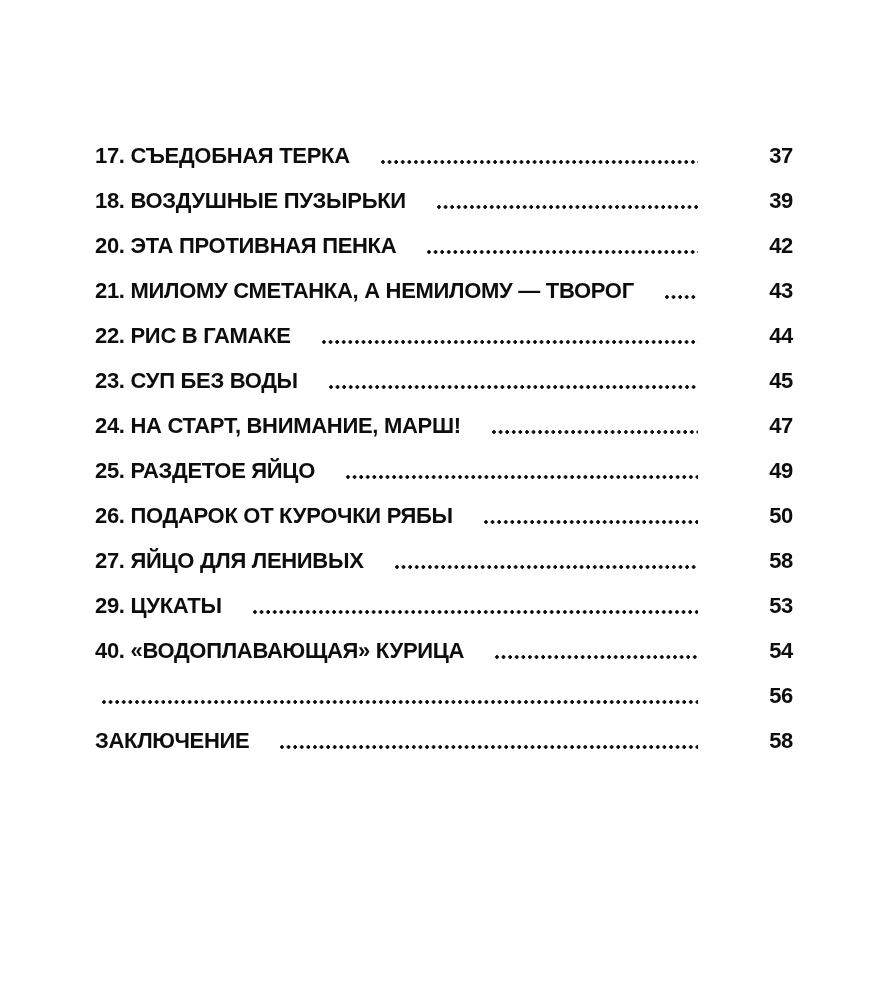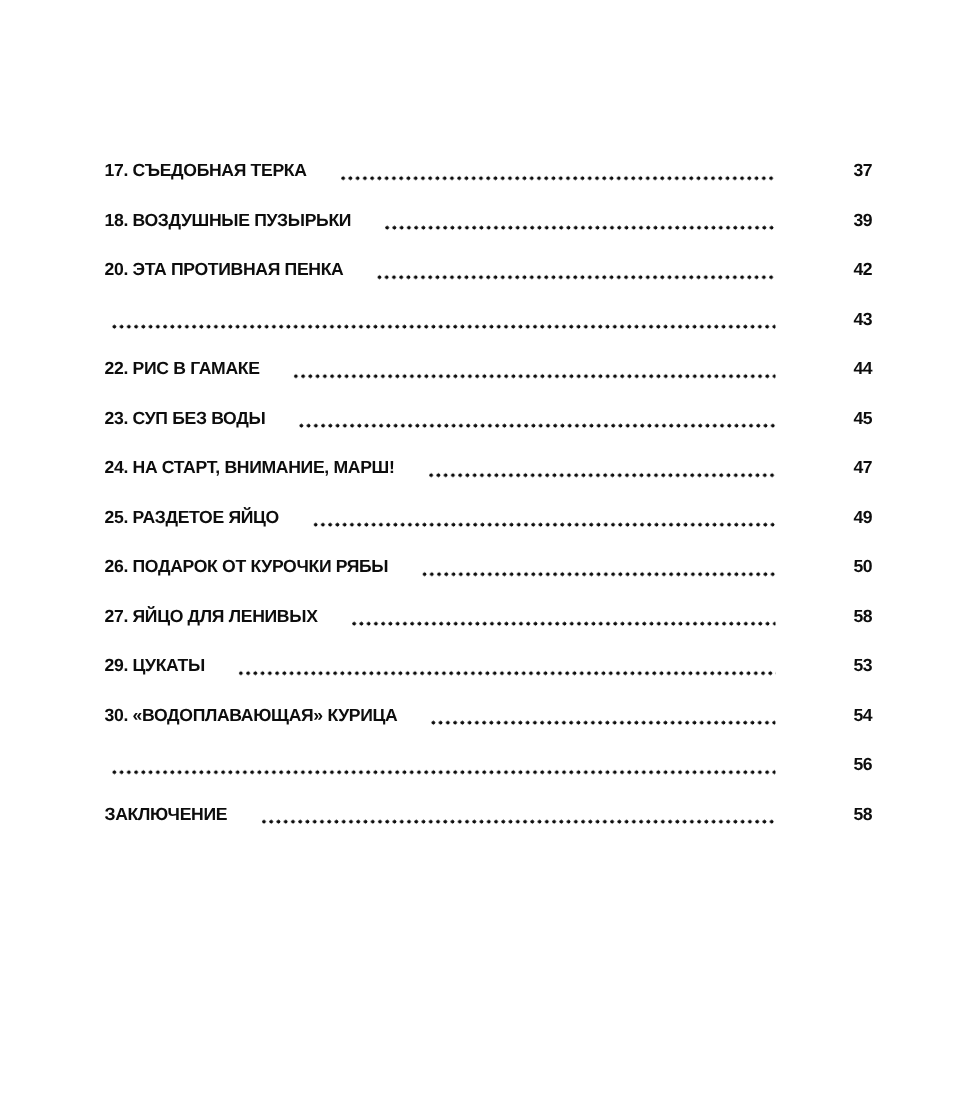--- a/index.html
+++ b/index.html
@@ -22,21 +22,21 @@
     background: #ffffff;
   }
   .toc {
     display: block;
   }
   .row {
     display: flex;
     align-items: baseline;
     height: 20px;
     margin-bottom: 25px;
-    font-size: 16px;
+    font-size: 22px;
     font-weight: 700;
     letter-spacing: -0.3px;
     line-height: 20px;
     white-space: nowrap;
     gap: 24px;
   }
   .label {
     flex: 0 0 auto;
   }
   .dots {
@@ -72,20 +72,21 @@
   </div>
 
 
   <div class="row">
     <span class="label">20. ЭТА ПРОТИВНАЯ ПЕНКА</span>
     <span class="dots"></span>
     <span class="num">42</span>
   </div>
 
   <div class="row">
+    <span class="label">21. МИЛОМУ СМЕТАНКА, А НЕМИЛОМУ — ТВОРОГ</span>
     <span class="dots"></span>
     <span class="num">43</span>
   </div>
 
   <div class="row">
     <span class="label">22. РИС В ГАМАКЕ</span>
     <span class="dots"></span>
     <span class="num">44</span>
   </div>
 
@@ -120,21 +121,21 @@
   </div>
 
 
   <div class="row">
     <span class="label">29. ЦУКАТЫ</span>
     <span class="dots"></span>
     <span class="num">53</span>
   </div>
 
   <div class="row">
-    <span class="label">30. «ВОДОПЛАВАЮЩАЯ» КУРИЦА</span>
+    <span class="label">40. «ВОДОПЛАВАЮЩАЯ» КУРИЦА</span>
     <span class="dots"></span>
     <span class="num">54</span>
   </div>
 
   <div class="row">
     <span class="dots"></span>
     <span class="num">56</span>
   </div>
 
   <div class="row">

